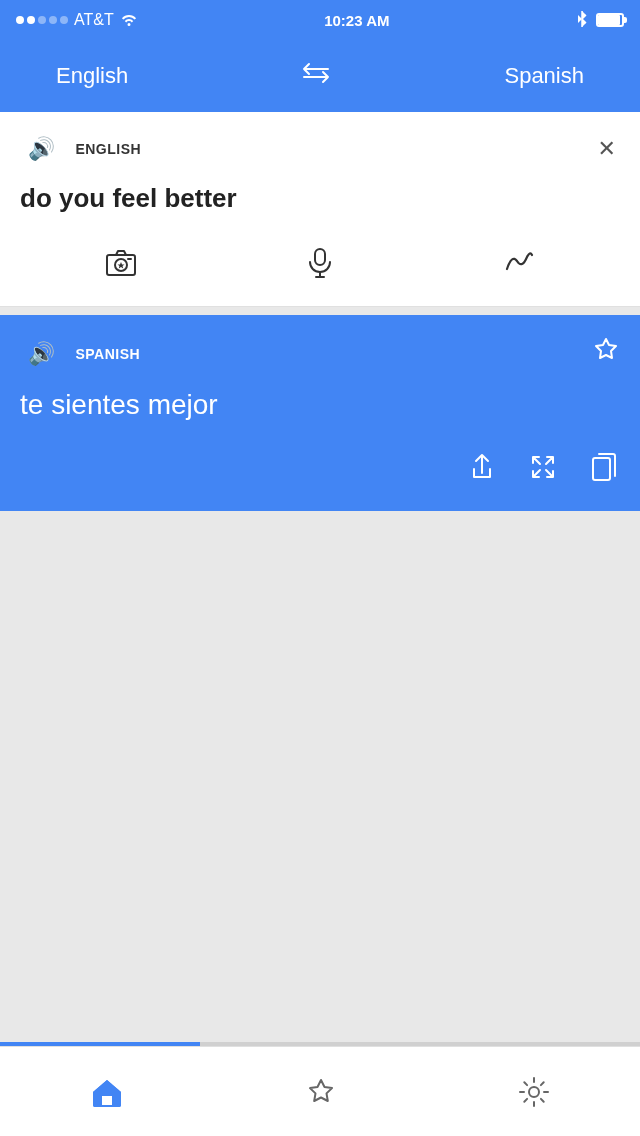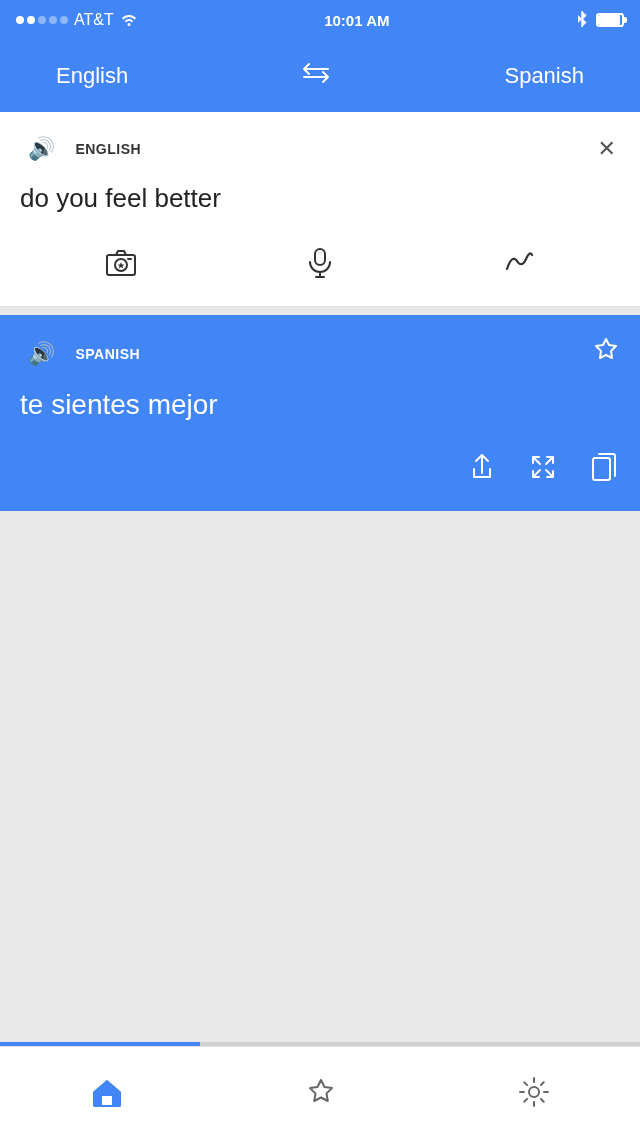--- a/index.html
+++ b/index.html
@@ -148,21 +148,21 @@
       font-size: 22px;
       color: #555;
       cursor: pointer;
       background: none;
       border: none;
       padding: 4px;
     }
     .input-text {
       font-size: 26px;
       color: #222;
-      font-weight: 400;
+      font-weight: 700;
       margin-bottom: 20px;
       line-height: 1.3;
     }
     .input-actions {
       display: flex;
       align-items: center;
       justify-content: space-around;
       padding: 4px 0 8px 0;
     }
     .action-btn {
@@ -281,21 +281,21 @@
       <div class="dot empty"></div>
       <div class="dot empty"></div>
     </div>
     <span class="carrier-text">AT&amp;T</span>
     <span class="wifi-icon">
       <svg width="18" height="14" viewBox="0 0 18 14" fill="white">
         <path d="M9 11a1.5 1.5 0 110 3 1.5 1.5 0 010-3zm0-4a5.5 5.5 0 014.243 2l-1.415 1.415A3.5 3.5 0 009 9a3.5 3.5 0 00-2.828 1.415L4.757 9A5.5 5.5 0 019 7zm0-4a9.5 9.5 0 017.071 3.172L14.657 7.586A7.5 7.5 0 009 5a7.5 7.5 0 00-5.657 2.586L1.929 6.172A9.5 9.5 0 019 3z"></path>
       </svg>
     </span>
   </div>
-  <div class="status-center">10:01 AM</div>
+  <div class="status-center">10:23 AM</div>
   <div class="status-right">
     <span class="bluetooth-icon">
       <svg width="12" height="18" viewBox="0 0 12 18" fill="white">
         <path d="M6 1L10 5L6 9V1zm0 8l4 4L6 17V9zM2 5l4 4-4 4"></path>
         <path d="M6 1v16M6 9L10 5M6 9L10 13" stroke="white" stroke-width="1.5" fill="none"></path>
       </svg>
     </span>
     <div class="battery">
       <div class="battery-fill"></div>
     </div>

